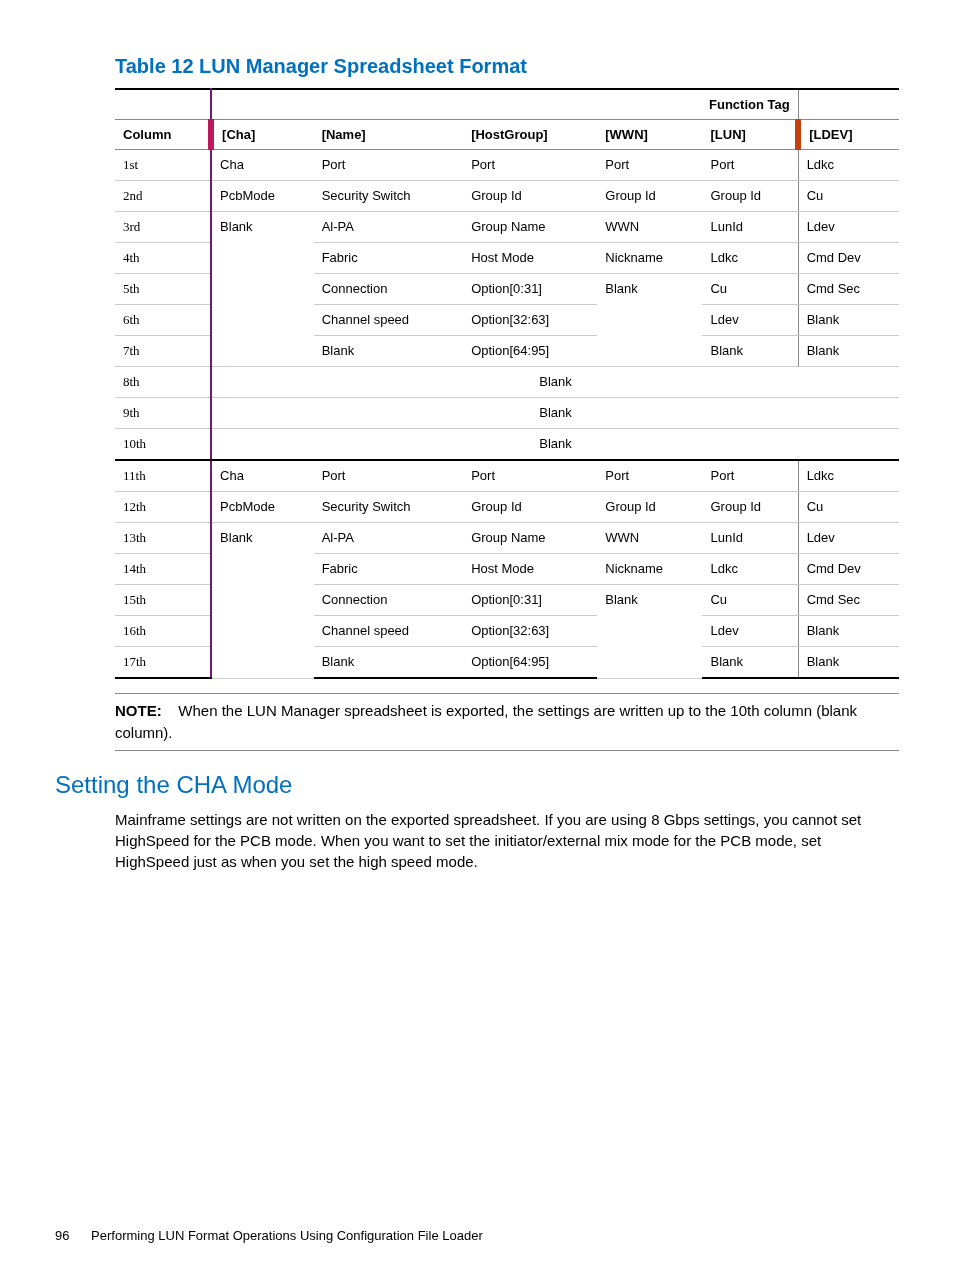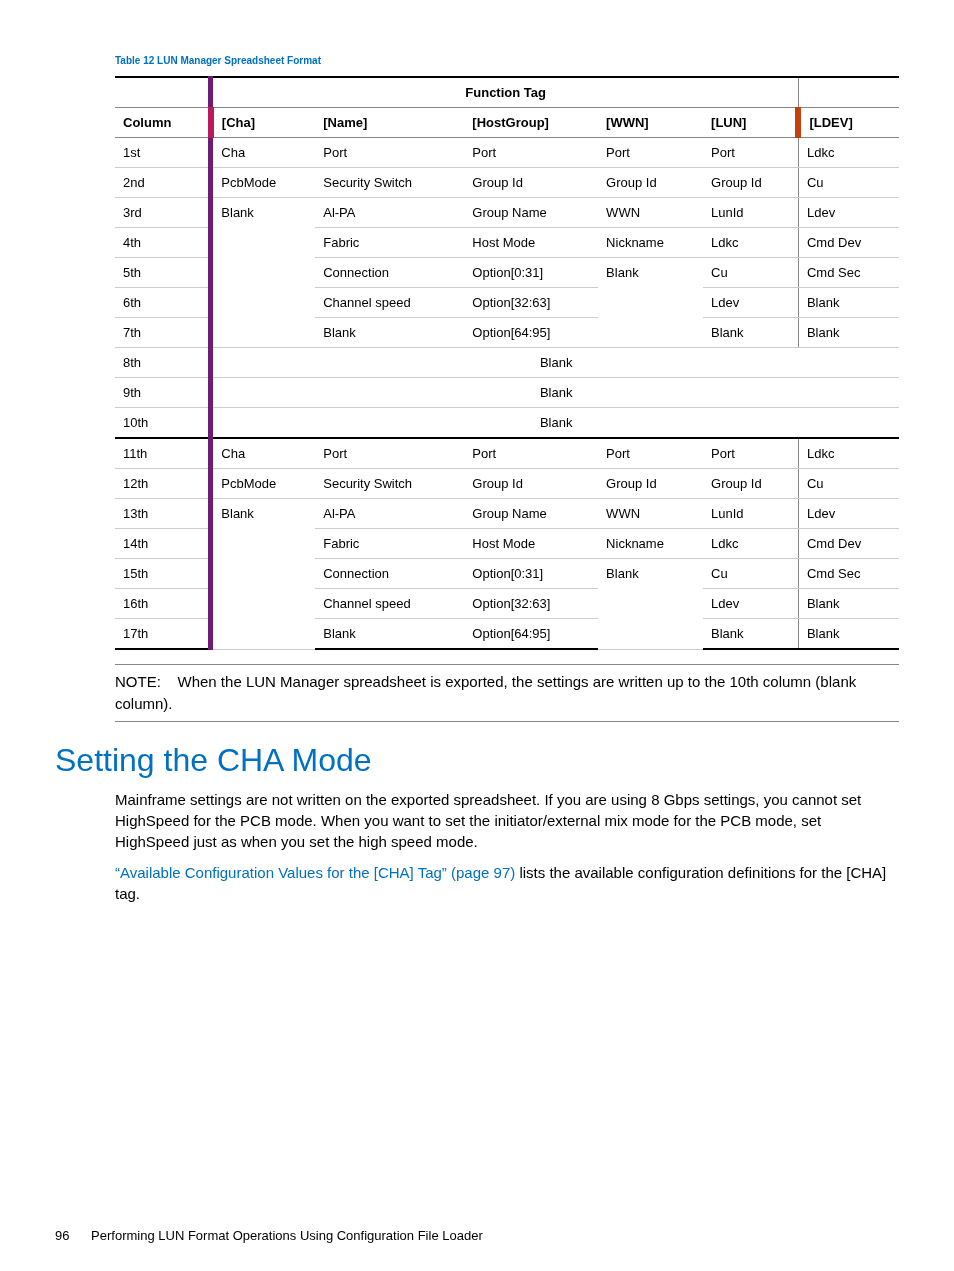--- a/index.html
+++ b/index.html
@@ -10,21 +10,21 @@
       padding: 55px 55px 30px 55px;
       width: 954px;
       box-sizing: border-box;
     }
     .content {
       margin-left: 60px;
     }
     .table-title {
       color: #0070c0;
       font-weight: bold;
-      font-size: 10px;
+      font-size: 20px;
       margin: 0 0 10px 0;
     }
     table {
       border-collapse: collapse;
       width: 100%;
       font-size: 13px;
     }
     table td, table th {
       padding: 7px 8px;
       text-align: left;
@@ -32,42 +32,42 @@
     }
     .outer-top { border-top: 2px solid #000; }
     .col-header td {
       font-weight: bold;
       border-top: 1px solid #888;
       border-bottom: 1px solid #888;
     }
     .col-header td:first-child { border-right: 6px solid #be185d; }
     .col-header td:last-child { border-left: 6px solid #c2410c; }
     .func-tag {
-      text-align: center;
+      text-align: right;
       font-weight: bold;
       border-bottom: 1px solid #888;
     }
     .row td { border-bottom: 1px solid #ccc; }
-    .col-sep-r { border-right: 5px solid #701a75; }
+    .col-sep-r { border-right: 2px solid #701a75; font-family: Liberation Serif, serif; }
     .col-sep-l { border-left: 1px solid #888; }
     .blank-span { text-align: center; }
     .sec-bottom td { border-bottom: 2px solid #000 !important; }
     .note-box {
       border-top: 1px solid #888;
       border-bottom: 1px solid #888;
       padding: 6px 0;
       margin: 14px 0 20px 0;
       font-size: 15px;
       line-height: 1.45;
     }
-    .note-label { font-weight: normal; }
+    .note-label { font-weight: bold; }
     h2.section {
       color: #0070c0;
       font-weight: normal;
-      font-size: 32px;
+      font-size: 24px;
       margin: 18px 0 10px -60px;
     }
     p.body {
       font-size: 15px;
       line-height: 1.4;
       margin: 0 0 10px 0;
     }
     .link { color: #0070c0; }
     .footer {
       position: fixed;
@@ -232,21 +232,18 @@
 
   <div class="note-box">
     <span class="note-label">NOTE:</span>&nbsp;&nbsp;&nbsp;&nbsp;<span>When the LUN Manager spreadsheet is exported, the settings are written up to the 10th column (blank column).</span>
   </div>
 </div>
 
 <h2 class="section" style="margin-left:0">Setting the CHA Mode</h2>
 
 <div class="content">
   <p class="body">Mainframe settings are not written on the exported spreadsheet. If you are using 8 Gbps settings, you cannot set HighSpeed for the PCB mode. When you want to set the initiator/external mix mode for the PCB mode, set HighSpeed just as when you set the high speed mode.</p>
-  <p class="body">
-    <span class="link">“Available Configuration Values for the [CHA] Tag” (page 97)</span><span> lists the available configuration definitions for the [CHA] tag.</span>
-  </p>
 </div>
 
 <div class="footer">
   <span class="page-num">96</span>
   <span>Performing LUN Format Operations Using Configuration File Loader</span>
 </div>
 
 </body></html>

